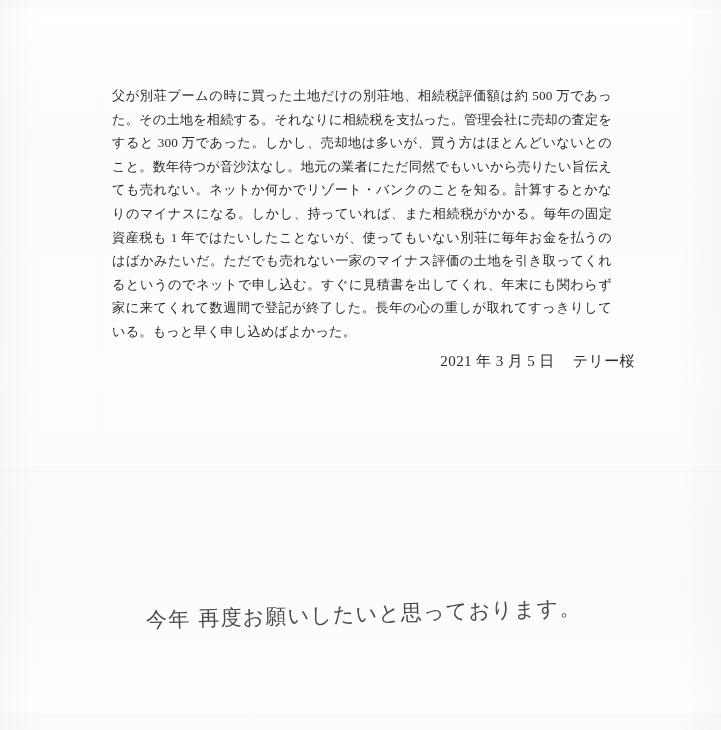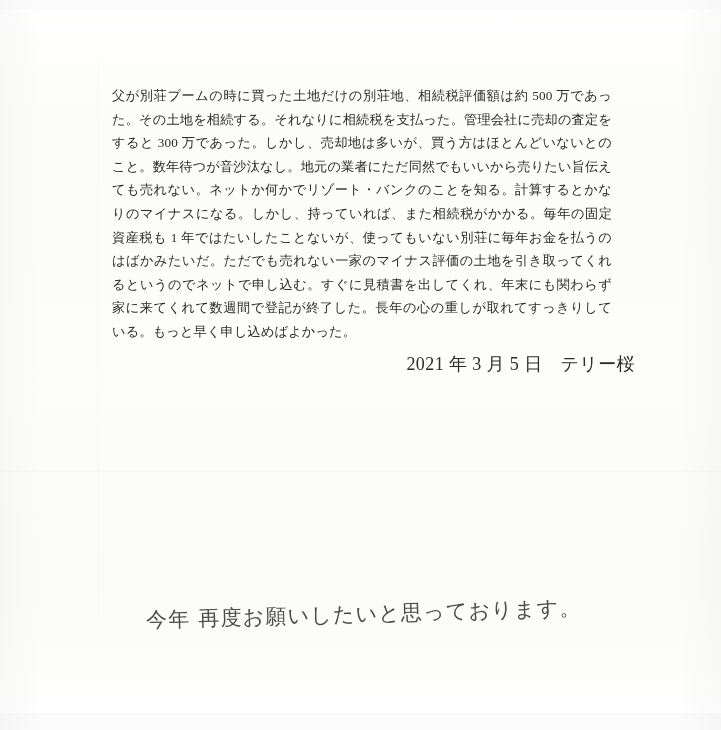--- a/index.html
+++ b/index.html
@@ -50,21 +50,21 @@
     white-space: pre-wrap;
     word-break: break-all;
   }
 
   .signature-line {
     position: absolute;
     left: 110px;
     top: 352px;
     width: 525px;
     text-align: right;
-    font-size: 18px;
+    font-size: 15px;
     color: #2b2b2b;
     letter-spacing: 0.4px;
   }
   .signature-line .sig-date {
     margin-right: 18px;
   }
 
   .handwriting {
     position: absolute;
     left: 146px;

